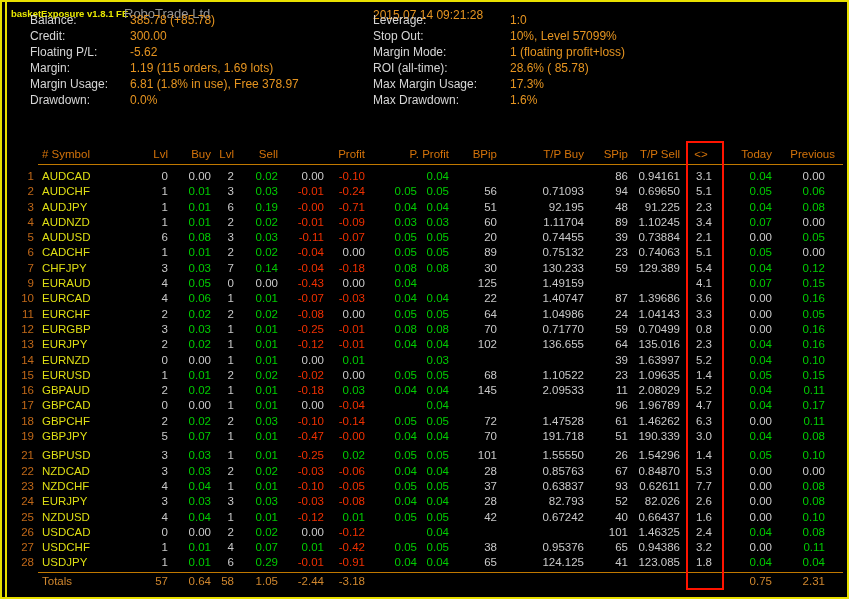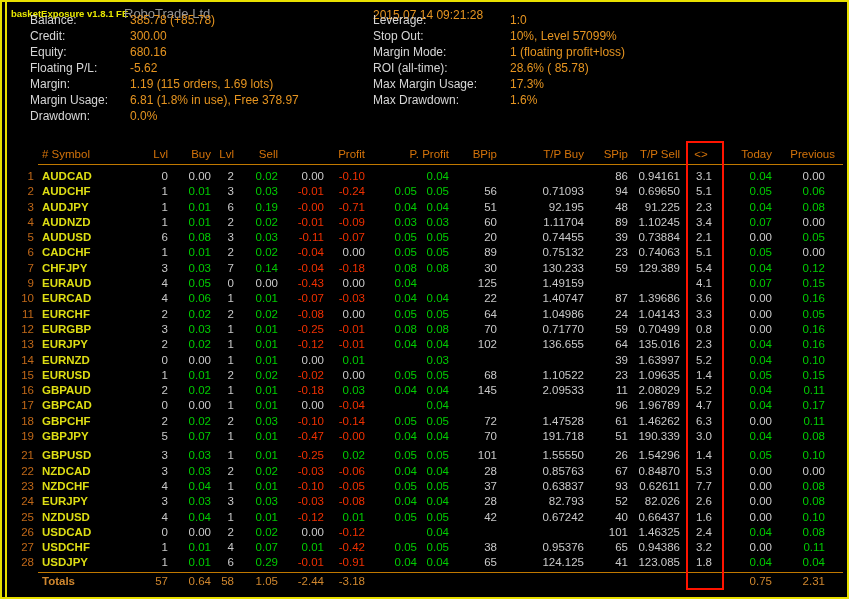--- a/index.html
+++ b/index.html
@@ -34,21 +34,21 @@
   .hc-profit{grid-column:7 / span 2;}
   .hc-pprofit{grid-column:9 / span 2;}
   .hc-spread{text-align:center;padding-right:0;}
   .hc-prev{transform:translateX(10px);}
   .head-underline{position:absolute;left:36px;top:162px;width:805px;height:1px;background:var(--line,#C07800);}
 
   #table-rows{position:absolute;left:8px;top:167px;width:817px;}
   .trow{height:15.3px;line-height:15.3px;}
   .trow.gap-after{margin-bottom:4px;}
   .cell{text-align:right;padding-right:2px;white-space:pre;overflow:hidden;}
-  .cell.c1{text-align:left;padding-left:6px;padding-right:0;font-weight:bold;}
+  .cell.c1{text-align:left;padding-left:6px;padding-right:0;}
   .cell.c14{padding-right:8px;}
 
   .k-num{color:var(--rownum,#C06818);}
   .k-sym{color:var(--symbol,#DEDE14);}
   .k-gray{color:var(--gray,#C9C9C9);}
   .k-green{color:var(--green,#00CC00);}
   .k-red{color:var(--red,#F03000);}
 
   .totals-line{position:absolute;left:36px;top:570px;width:805px;height:1px;background:var(--line,#C07800);}
   .trow-totals{position:absolute;left:8px;top:572px;height:15px;line-height:15px;width:817px;}
@@ -62,21 +62,20 @@
 
 <div class="inner-left-line"></div>
 
 <div class="app-badge">basketExposure v1.8.1 FE</div>
 <div class="company">RoboTrade Ltd</div>
 <div class="datetime">2015.07.14 09:21:28</div>
 
 <div class="stats" id="stats-left">
   <div class="srow"><span class="slabel">Balance:</span><span class="svalue">385.78 (+85.78)</span></div>
   <div class="srow"><span class="slabel">Credit:</span><span class="svalue">300.00</span></div>
-  <div class="srow"><span class="slabel">Equity:</span><span class="svalue">680.16</span></div>
   <div class="srow"><span class="slabel">Floating P/L:</span><span class="svalue">-5.62</span></div>
   <div class="srow"><span class="slabel">Margin:</span><span class="svalue">1.19 (115 orders, 1.69 lots)</span></div>
   <div class="srow"><span class="slabel">Margin Usage:</span><span class="svalue">6.81 (1.8% in use), Free 378.97</span></div>
   <div class="srow"><span class="slabel">Drawdown:</span><span class="svalue">0.0%</span></div>
 </div>
 
 <div class="stats" id="stats-right">
   <div class="srow"><span class="slabel">Leverage:</span><span class="svalue">1:0</span></div>
   <div class="srow"><span class="slabel">Stop Out:</span><span class="svalue">10%, Level 57099%</span></div>
   <div class="srow"><span class="slabel">Margin Mode:</span><span class="svalue">1 (floating profit+loss)</span></div>

